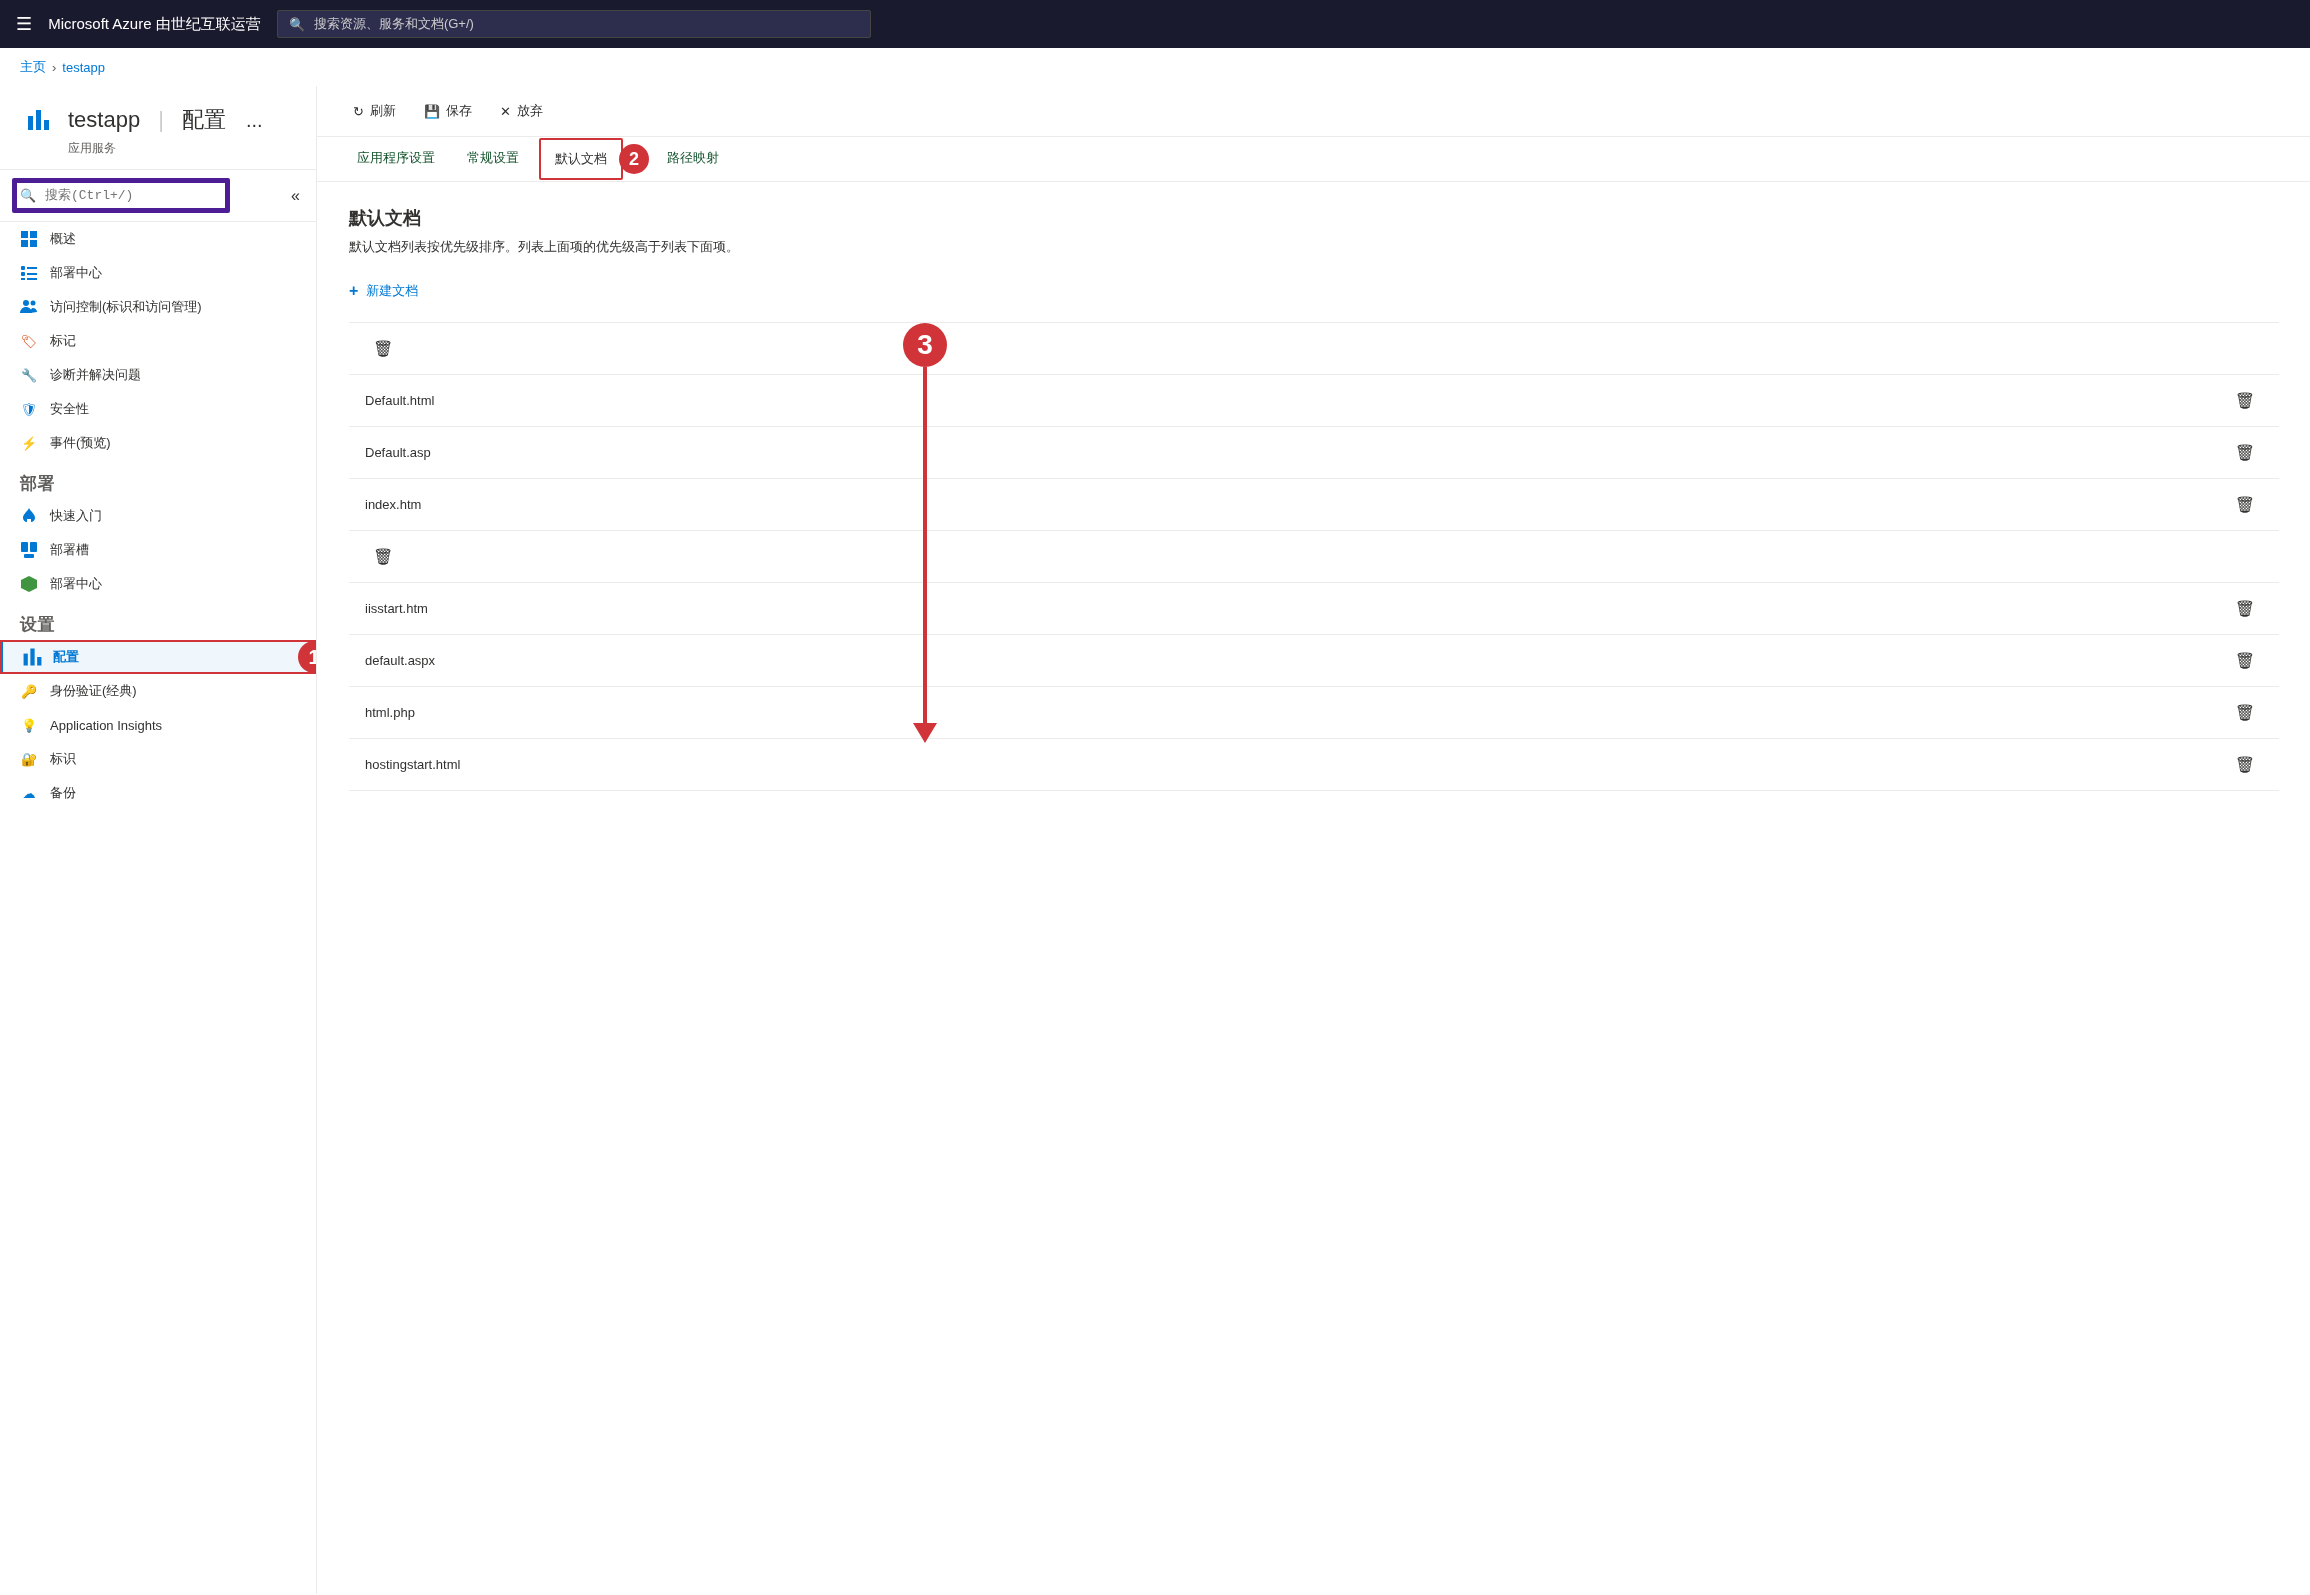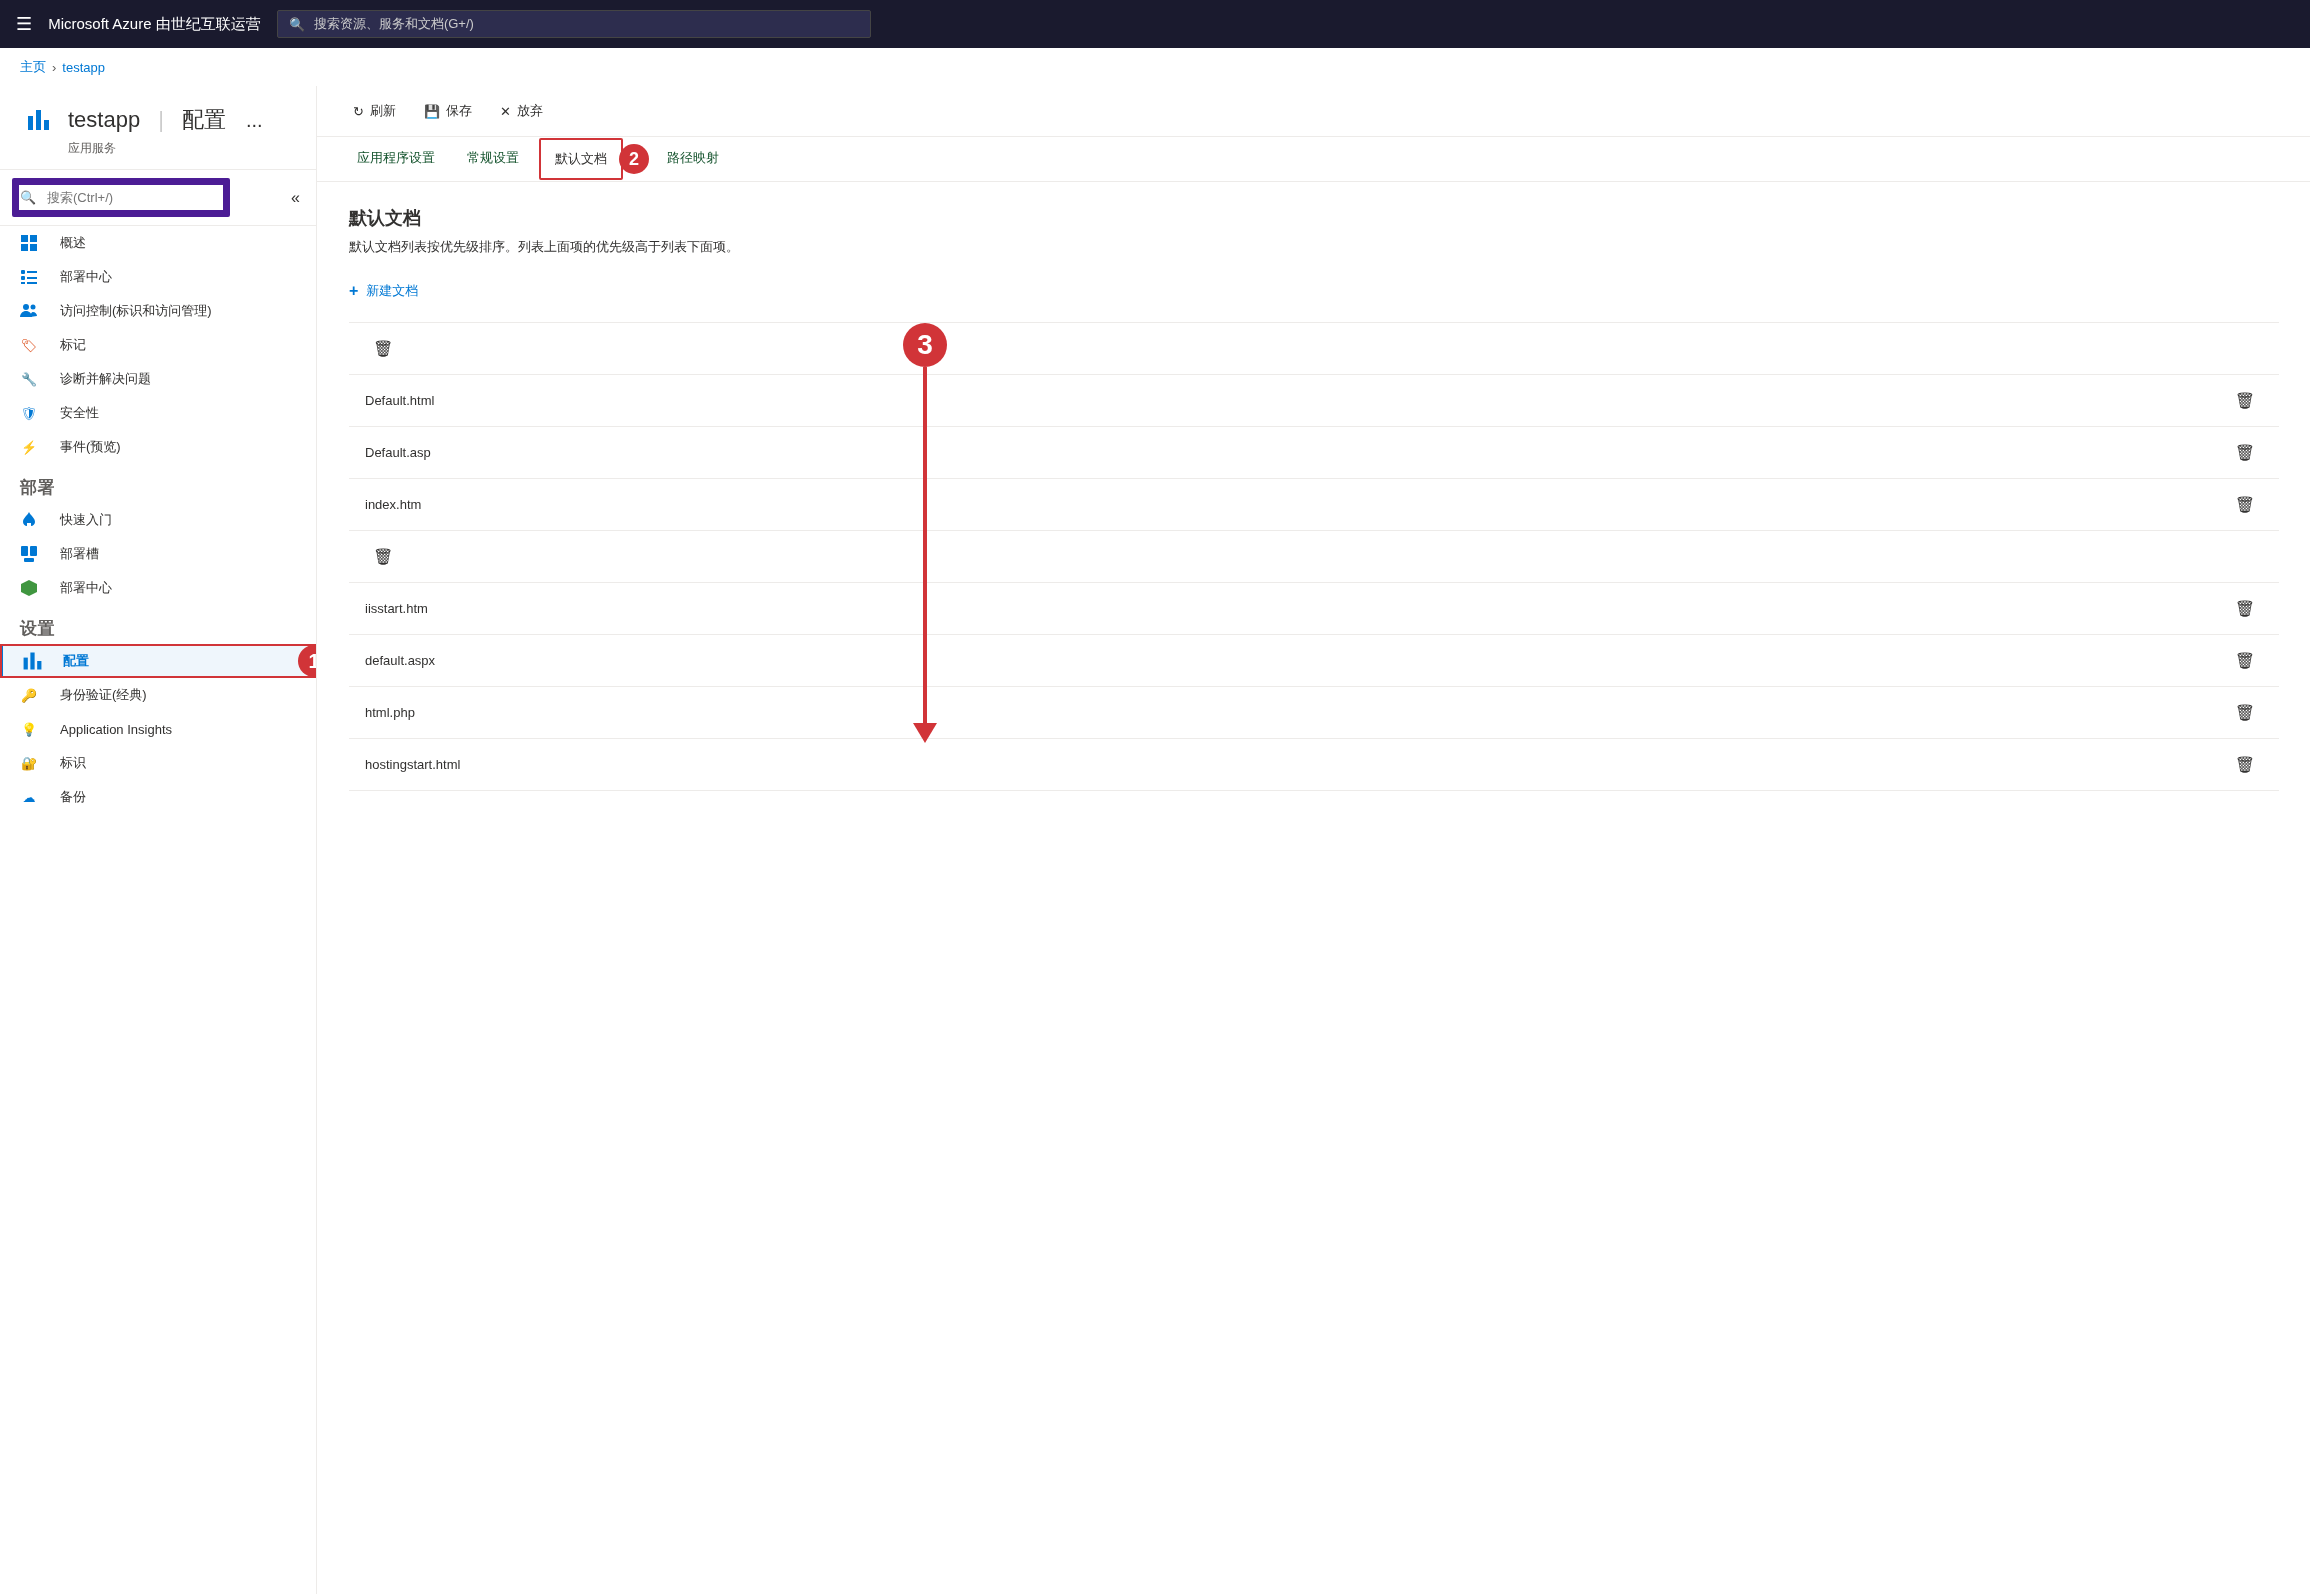--- a/index.html
+++ b/index.html
@@ -130,26 +130,27 @@
     
     .sidebar-search {
       padding: 8px 12px;
       border-bottom: 1px solid #edebe9;
       display: flex;
       align-items: center;
       gap: 8px;
       position: relative;
     }
     .sidebar-search input {
-      border: 7px solid #4c1d95;
+      border: 5px solid #4c1d95;
       border-radius: 2px;
       padding: 5px 8px 5px 28px;
       width: 218px;
       font-size: 13px;
       outline: none;
+      font-family: Liberation Mono, monospace;
     }
     .sidebar-search-icon {
       position: absolute;
       left: 20px;
       color: #605e5c;
       font-size: 13px;
     }
     .sidebar-collapse-btn {
       margin-left: auto;
       color: #323130;
@@ -161,21 +162,21 @@
     
     .sidebar-nav {
       flex: 1;
       overflow-y: auto;
     }
     .nav-item {
       display: flex;
       align-items: center;
       padding: 8px 20px;
       cursor: pointer;
-      gap: 22px;
+      gap: 12px;
       font-size: 13px;
       color: #323130;
       transition: background 0.1s;
     }
     .nav-item.active {
       background: #eff6fc;
       border-left: 3px solid #0078d4;
     }
     .nav-item.active .nav-label { color: #0078d4; font-weight: 600; }
 

